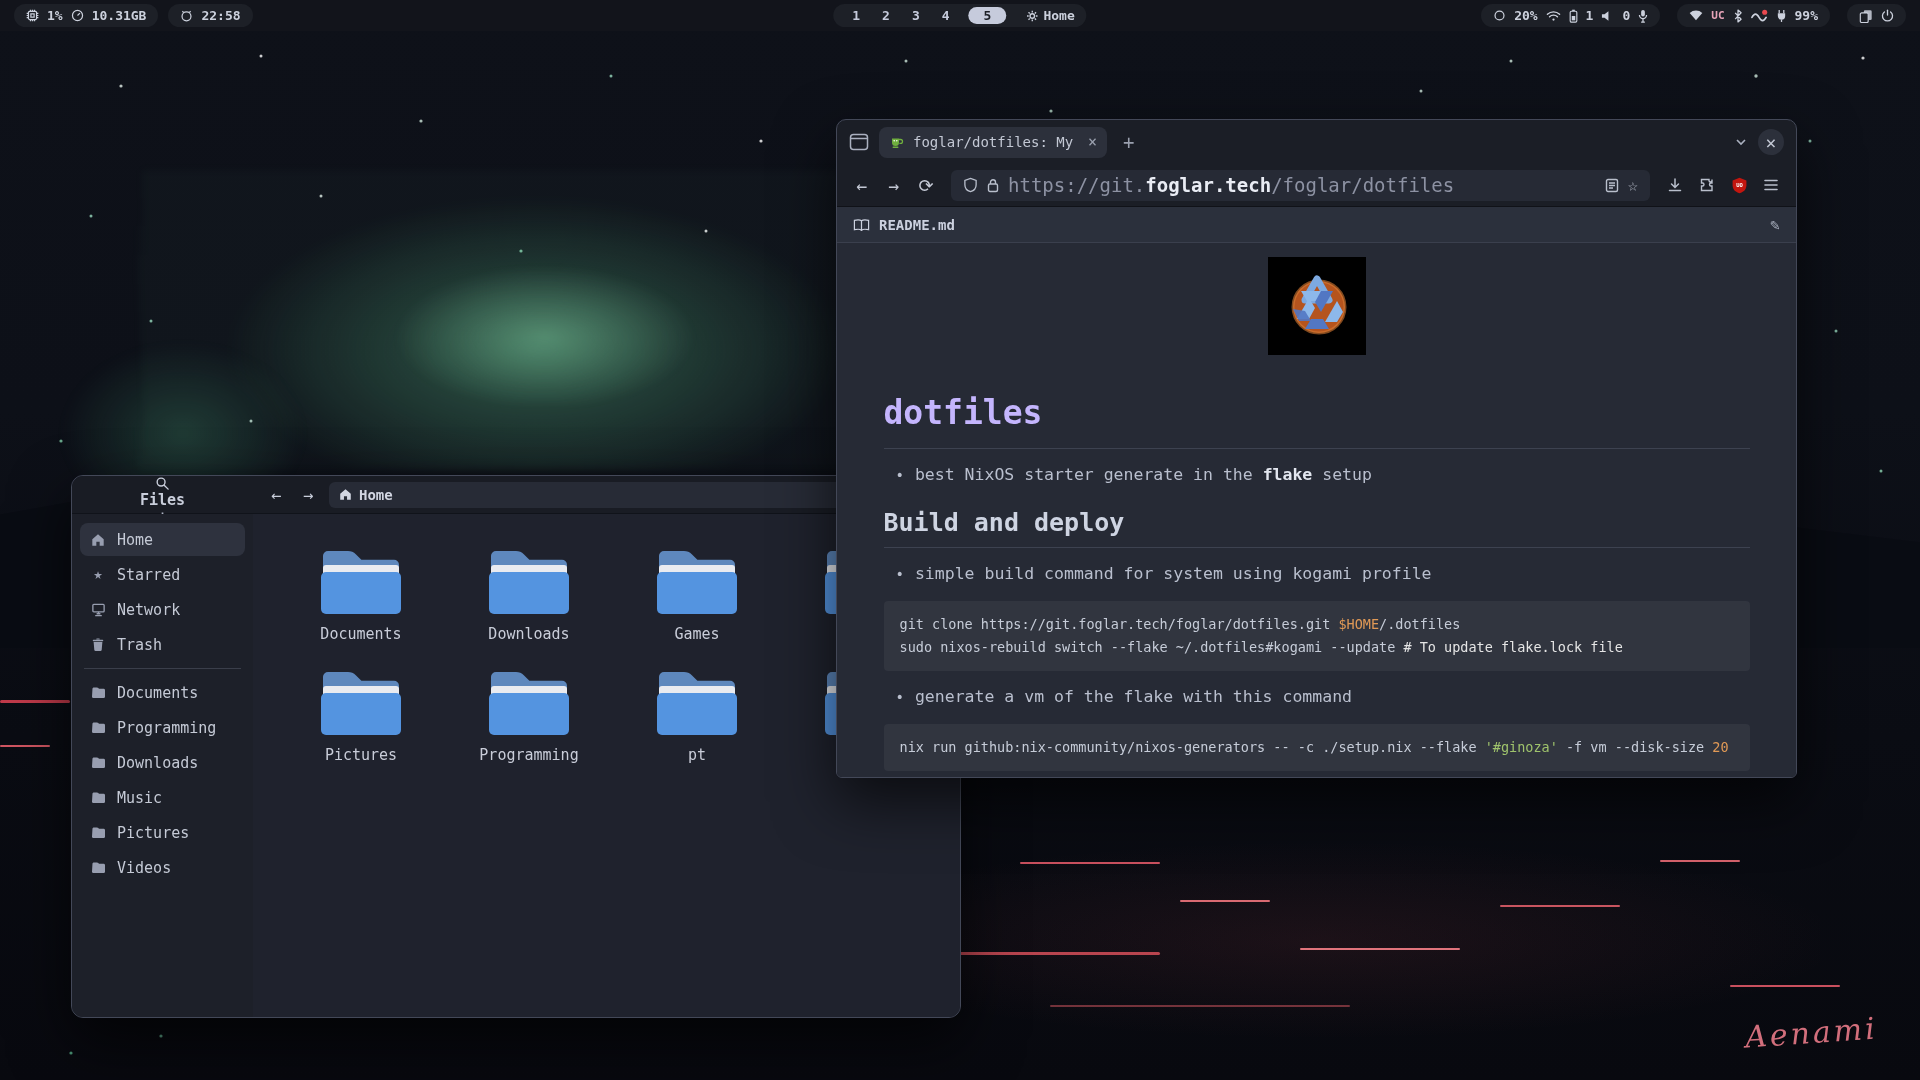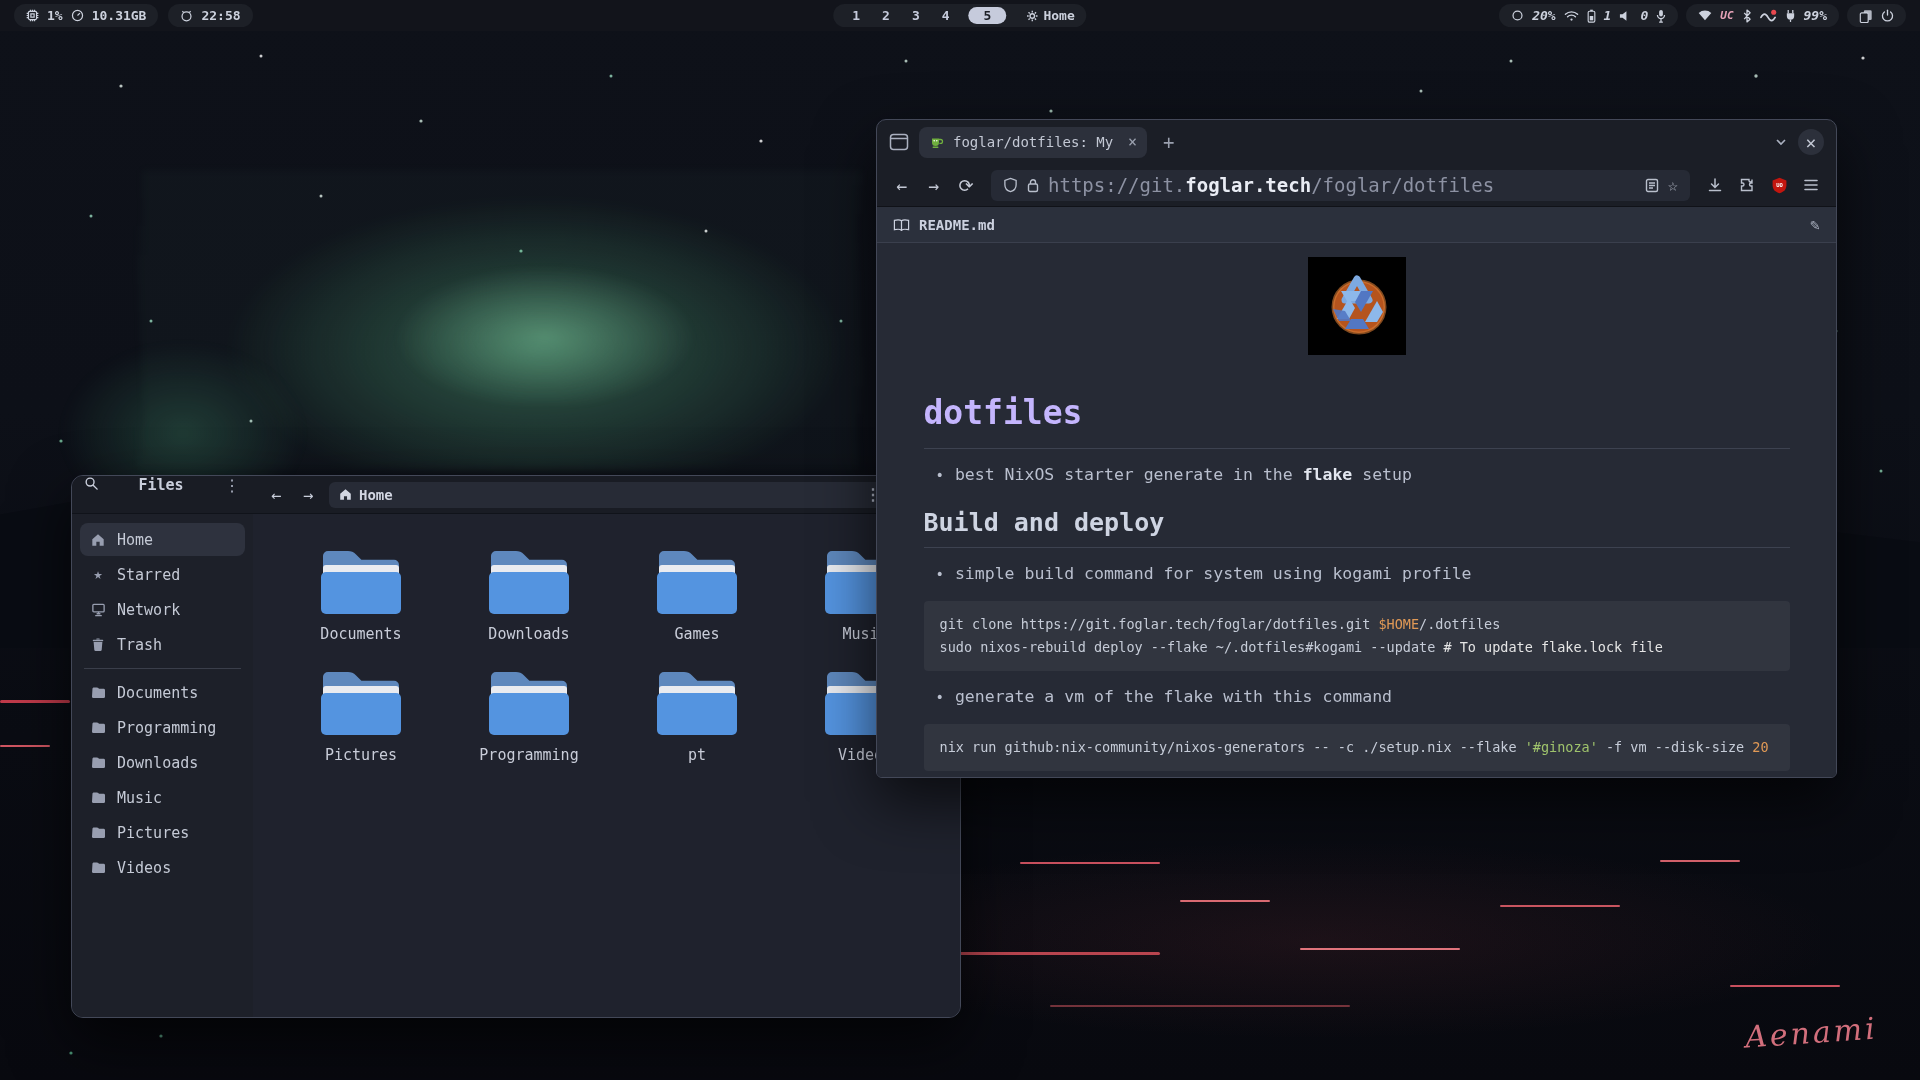--- a/index.html
+++ b/index.html
@@ -47,56 +47,56 @@
   .signature { position:absolute; right:42px; bottom:30px; font-family:"DejaVu Serif","Liberation Serif",serif;
     font-style:italic; font-size:30px; letter-spacing:3px; color:#e87a88; transform:rotate(-4deg); opacity:.9; }
 
   
   .topbar { position:absolute; top:0; left:0; right:0; height:31px; background:#12141b; z-index:30;
     display:flex; align-items:center; padding:0 14px; font-size:13px; font-weight:bold; color:#ccd1dd; }
   .pill { display:flex; align-items:center; gap:8px; background:#1d2027; border-radius:12px;
     height:23px; padding:0 12px; }
   .tb-left { display:flex; gap:10px; }
   .tb-center { position:absolute; left:50%; transform:translateX(-50%); }
-  .tb-right { margin-left:auto; display:flex; gap:8px;font-style:italic; }
+  .tb-right { margin-left:auto; display:flex; gap:17px; }
   .ws-num { padding:0 7px; color:#c6cbdc; }
   .ws-active { background:#c6cbdc; color:#1d2027; border-radius:10px; padding:1px 15px; margin:0 4px; }
   .ws-mode { display:flex; align-items:center; gap:5px; margin-left:8px; }
   .icon { display:inline-flex; align-items:center; justify-content:center; color:inherit; line-height:1; }
   .tray-uc { color:#e6a3b8; font-size:11px; font-weight:bold; }
   .wave-wrap { position:relative; display:inline-flex; }
 
   
   .window { position:absolute; border:1px solid #434858; box-shadow:0 24px 60px rgba(0,0,0,.65);
     overflow:hidden; display:flex; flex-direction:column; }
 
   
   .files-window { left:71px; top:475px; width:890px; height:543px; border-radius:12px; background:#1f222d; z-index:10; }
   .f-header { height:38px; background:#191c24; border-bottom:1px solid #10131a; display:flex; flex-shrink:0; }
-  .f-header-left { width:181px; display:flex; align-items:flex-start; padding:0 12px; color:#c9cedb; }
+  .f-header-left { width:181px; display:flex; align-items:center; padding:0 12px; color:#c9cedb;flex-direction:column; }
   .f-title { flex:1; text-align:center; font-size:15px; font-weight:bold; }
   .kebab { font-size:16px; color:#aeb4c4; width:18px; text-align:center; }
   .f-header-main { flex:1; display:flex; align-items:center; gap:10px; padding:0 12px; color:#c9cedb; }
   .nav-arrow { font-size:17px; color:#c9cedb; width:22px; text-align:center; }
   .breadcrumb { flex:1; height:26px; background:#272b36; border-radius:6px; display:flex; align-items:center;
     gap:7px; padding:0 10px; font-size:14px; font-weight:bold; color:#d2d6e2; }
   .breadcrumb .spacer { flex:1; }
   .f-body { flex:1; display:flex; min-height:0; }
   .f-sidebar { width:181px; background:#1d2029; padding:9px 8px; font-size:15px; color:#c5cad6; flex-shrink:0; }
   .s-item { height:33px; display:flex; align-items:center; gap:11px; padding:0 10px; border-radius:8px; margin-bottom:2px; }
   .s-item .icon { color:#989eb0; width:16px; }
   .s-item.selected { background:#2e323e; }
   .s-div { height:1px; background:#3a3e4a; margin:7px 4px; }
   .f-content { flex:1; background:#1f222d; padding:28px 0 0 24px; overflow:hidden; }
   .f-grid { display:grid; grid-template-columns:repeat(4,168px); row-gap:20px; }
   .f-cell { display:flex; flex-direction:column; align-items:center; gap:5px; }
   .f-label { font-size:15px; color:#c9cdd9; white-space:nowrap; }
 
   
-  .browser-window { left:876px; top:119px; width:961px; height:659px; border-radius:10px 10px 6px 6px;
+  .browser-window { left:836px; top:119px; width:961px; height:659px; border-radius:10px 10px 6px 6px;
     background:#1b1e26; z-index:20; }
   .tabbar { height:44px; display:flex; align-items:center; padding:0 12px; gap:10px; flex-shrink:0; color:#aab0bf; }
   .tab { width:228px; height:31px; background:#2c303b; border-radius:8px; display:flex; align-items:center;
     gap:8px; padding:0 10px; }
   .tab-title { flex:1; font-size:14px; color:#c3c8d4; white-space:nowrap; overflow:hidden; }
   .tab-close { font-size:15px; color:#9aa0ae; }
   .newtab { font-size:19px; color:#9aa0ae; padding:0 6px; }
   .tabbar .spacer { flex:1; }
   .win-close { font-size:18px; color:#c3c8d4; width:26px; height:26px; display:flex; align-items:center;
     justify-content:center; border-radius:50%; background:#2c303b; }
@@ -587,21 +587,21 @@
         <div class="bullet">
           <span class="b-dot">•</span>
           <span><span>best NixOS starter generate in the </span><span class="bold">flake</span><span> setup</span></span>
         </div>
         <div class="r-h2">Build and deploy</div>
         <div class="bullet">
           <span class="b-dot">•</span>
           <span>simple build command for system using kogami profile</span>
         </div>
         <div class="code"><span>git clone https://git.foglar.tech/foglar/dotfiles.git </span><span class="tok-var">$HOME</span><span>/.dotfiles</span>
-<span>sudo nixos-rebuild deploy --flake ~/.dotfiles#kogami --update </span><span class="tok-comment"># To update flake.lock file</span></div>
+<span>sudo nixos-rebuild switch --flake ~/.dotfiles#kogami --update </span><span class="tok-comment"># To update flake.lock file</span></div>
         <div class="bullet">
           <span class="b-dot">•</span>
           <span>generate a vm of the flake with this command</span>
         </div>
         <div class="code"><span>nix run github:nix-community/nixos-generators -- -c ./setup.nix --flake </span><span class="tok-str">'#ginoza'</span><span> -f vm --disk-size </span><span class="tok-num">20</span></div>
       </div>
     </div>
   </div>
 
 </div>

